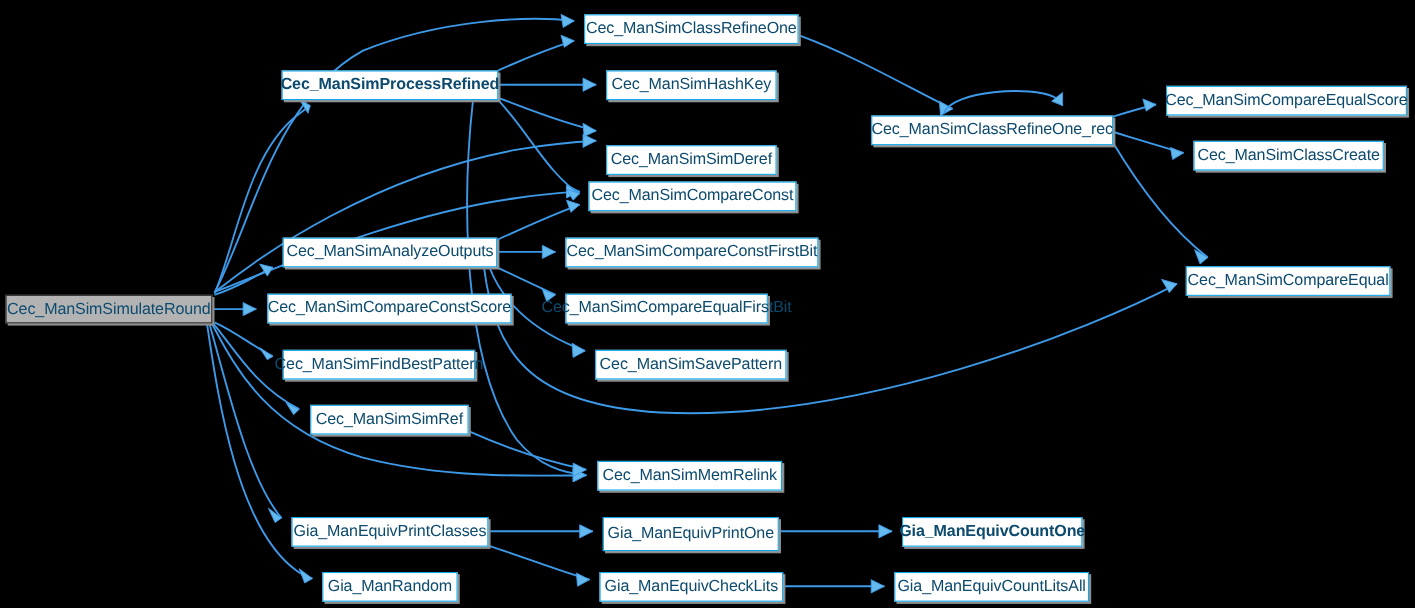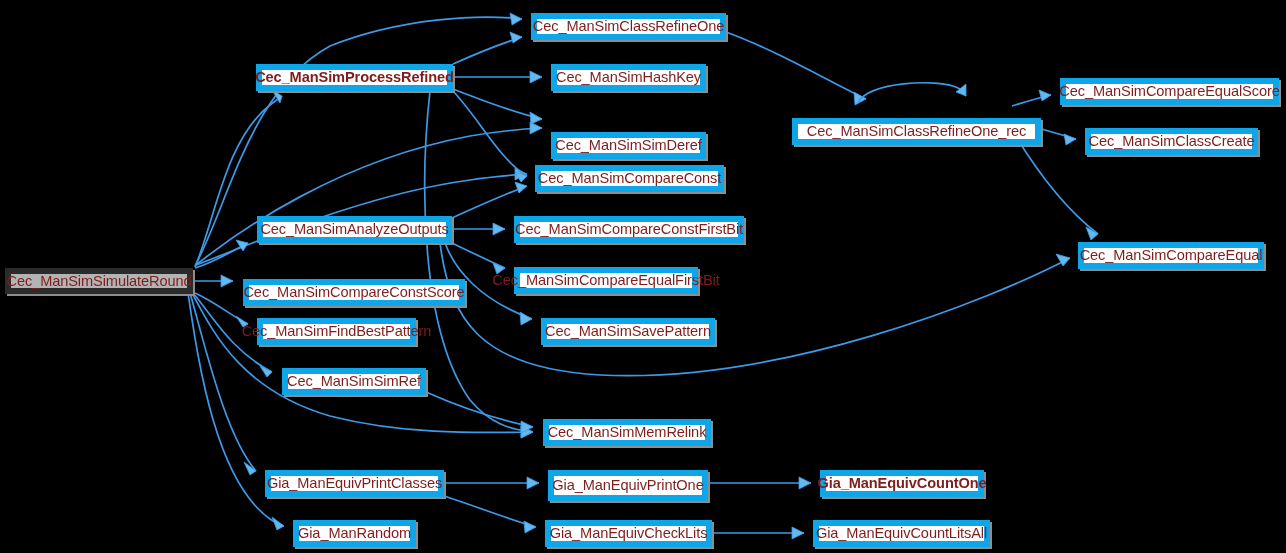--- a/index.html
+++ b/index.html
@@ -29,26 +29,26 @@
   }
   .edge-arrow {
     fill: #63b8ee;
     stroke: #3d9ae8;
     stroke-width: 0.8;
   }
   .node-box {
     position: absolute;
     box-sizing: border-box;
     background: #ffffff;
-    border: 6px solid #0ea5e9;
+    border: 1px solid #0ea5e9;
     box-shadow: 2px 2px 0 0 #8d8d8d;
     display: flex;
     align-items: center;
     justify-content: center;
-    color: #7f1d1d;
+    color: #0c4a6e;
     font-size: 14.6px;
     letter-spacing: -0.1px;
     white-space: nowrap;
     line-height: 1;
   }
   .node-box.highlight {
     background: #b3b3b3;
     border-color: #2b2b2b;
   }
   .node-label {
@@ -128,24 +128,24 @@
   <div id="nodes-layer">
       <div class="node-box highlight" style="left: 5px; top: 268px; width: 188px; height: 26px; justify-content: center;">
         <span class="node-label">Cec_ManSimSimulateRound</span>
       </div>
       <div class="node-box" style="left: 256px; top: 64px; width: 197px; height: 27px; font-weight: bold;">
         <span class="node-label">Cec_ManSimProcessRefined</span>
       </div>
       <div class="node-box" style="left: 257px; top: 216px; width: 195px; height: 27px;">
         <span class="node-label">Cec_ManSimAnalyzeOutputs</span>
       </div>
-      <div class="node-box" style="left: 243px; top: 267px; width: 222px; height: 27px; margin-top: 12px;">
+      <div class="node-box" style="left: 243px; top: 267px; width: 222px; height: 27px;">
         <span class="node-label">Cec_ManSimCompareConstScore</span>
       </div>
-      <div class="node-box" style="left: 257px; top: 318px; width: 159px; height: 27px;">
+      <div class="node-box" style="left: 257px; top: 318px; width: 175px; height: 27px;">
         <span class="node-label">Cec_ManSimFindBestPattern</span>
       </div>
       <div class="node-box" style="left: 282px; top: 368px; width: 144px; height: 27px;">
         <span class="node-label">Cec_ManSimSimRef</span>
       </div>
       <div class="node-box" style="left: 265px; top: 470px; width: 179px; height: 27px;">
         <span class="node-label">Gia_ManEquivPrintClasses</span>
       </div>
       <div class="node-box" style="left: 293px; top: 520px; width: 123px; height: 27px;">
         <span class="node-label">Gia_ManRandom</span>
@@ -173,21 +173,21 @@
       </div>
       <div class="node-box" style="left: 543px; top: 419px; width: 168px; height: 27px;">
         <span class="node-label">Cec_ManSimMemRelink</span>
       </div>
       <div class="node-box" style="left: 548px; top: 470px; width: 160px; height: 31px;">
         <span class="node-label">Gia_ManEquivPrintOne</span>
       </div>
       <div class="node-box" style="left: 545px; top: 520px; width: 167px; height: 27px;">
         <span class="node-label">Gia_ManEquivCheckLits</span>
       </div>
-      <div class="node-box" style="left: 792px; top: 118px; width: 249px; height: 27px;">
+      <div class="node-box" style="left: 792px; top: 105px; width: 220px; height: 27px;">
         <span class="node-label">Cec_ManSimClassRefineOne_rec</span>
       </div>
       <div class="node-box" style="left: 820px; top: 470px; width: 164px; height: 27px; font-weight: bold;">
         <span class="node-label">Gia_ManEquivCountOne</span>
       </div>
       <div class="node-box" style="left: 813px; top: 520px; width: 177px; height: 27px;">
         <span class="node-label">Gia_ManEquivCountLitsAll</span>
       </div>
       <div class="node-box" style="left: 1060px; top: 78px; width: 219px; height: 27px;">
         <span class="node-label">Cec_ManSimCompareEqualScore</span>

